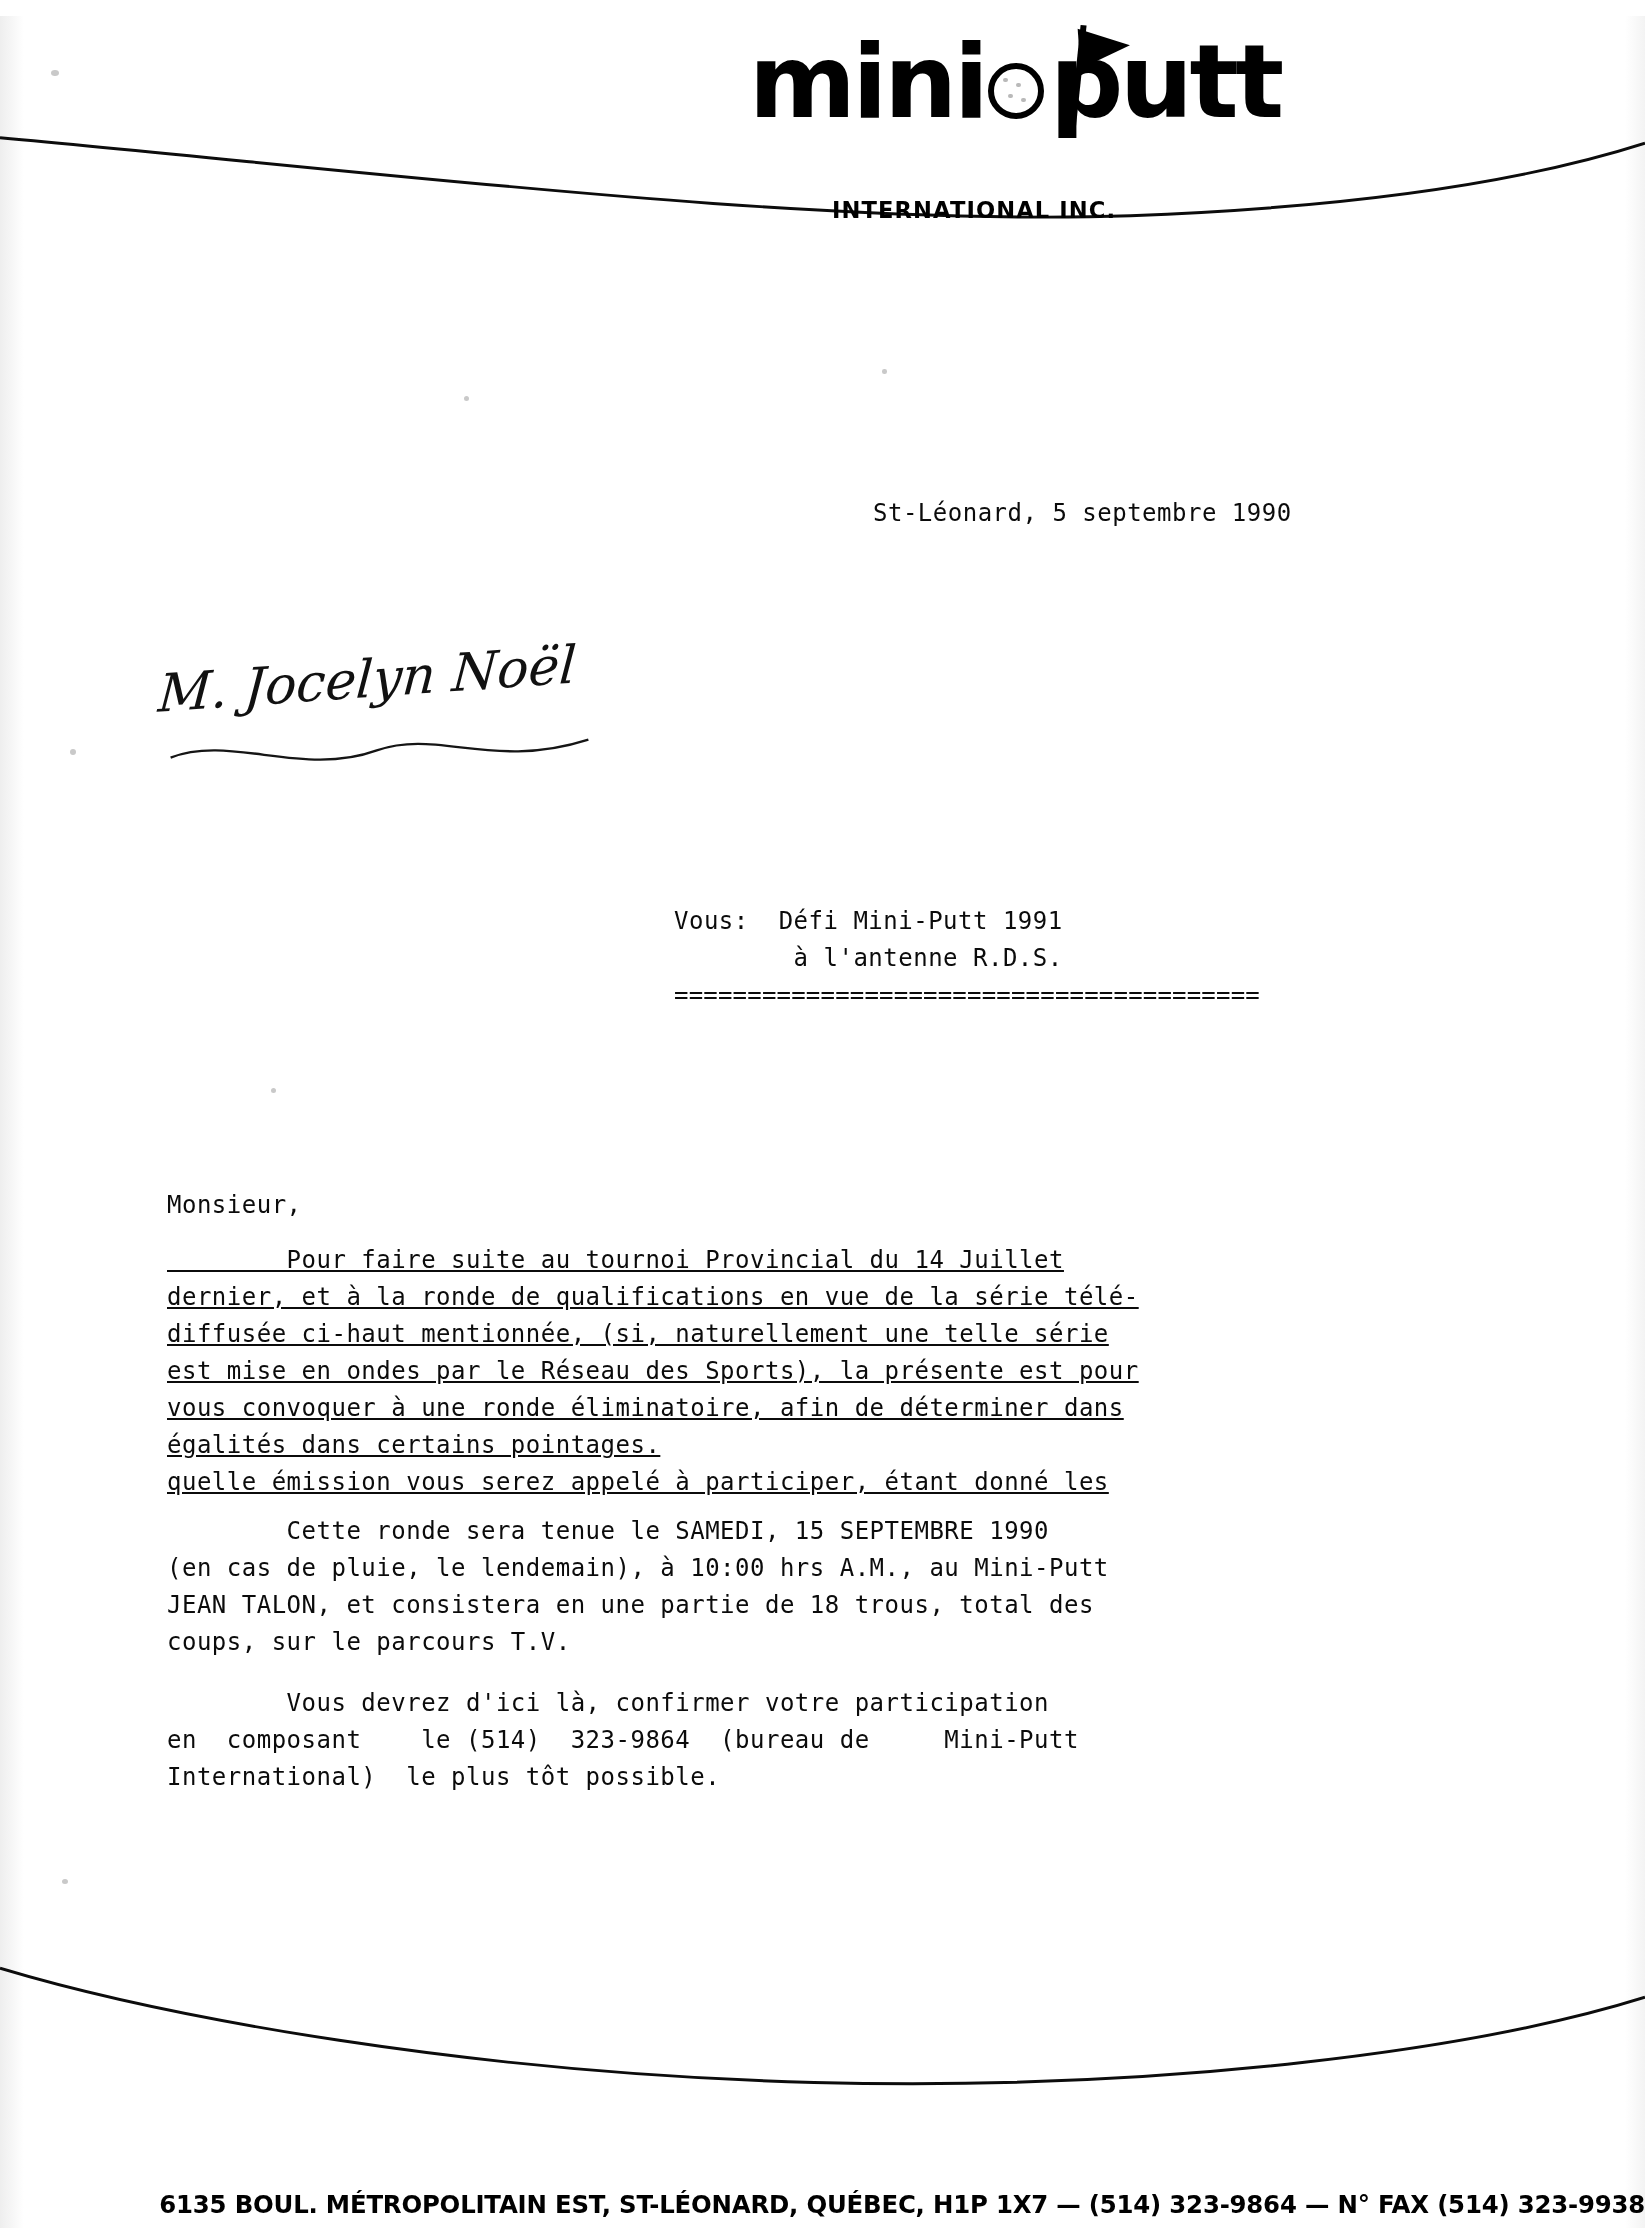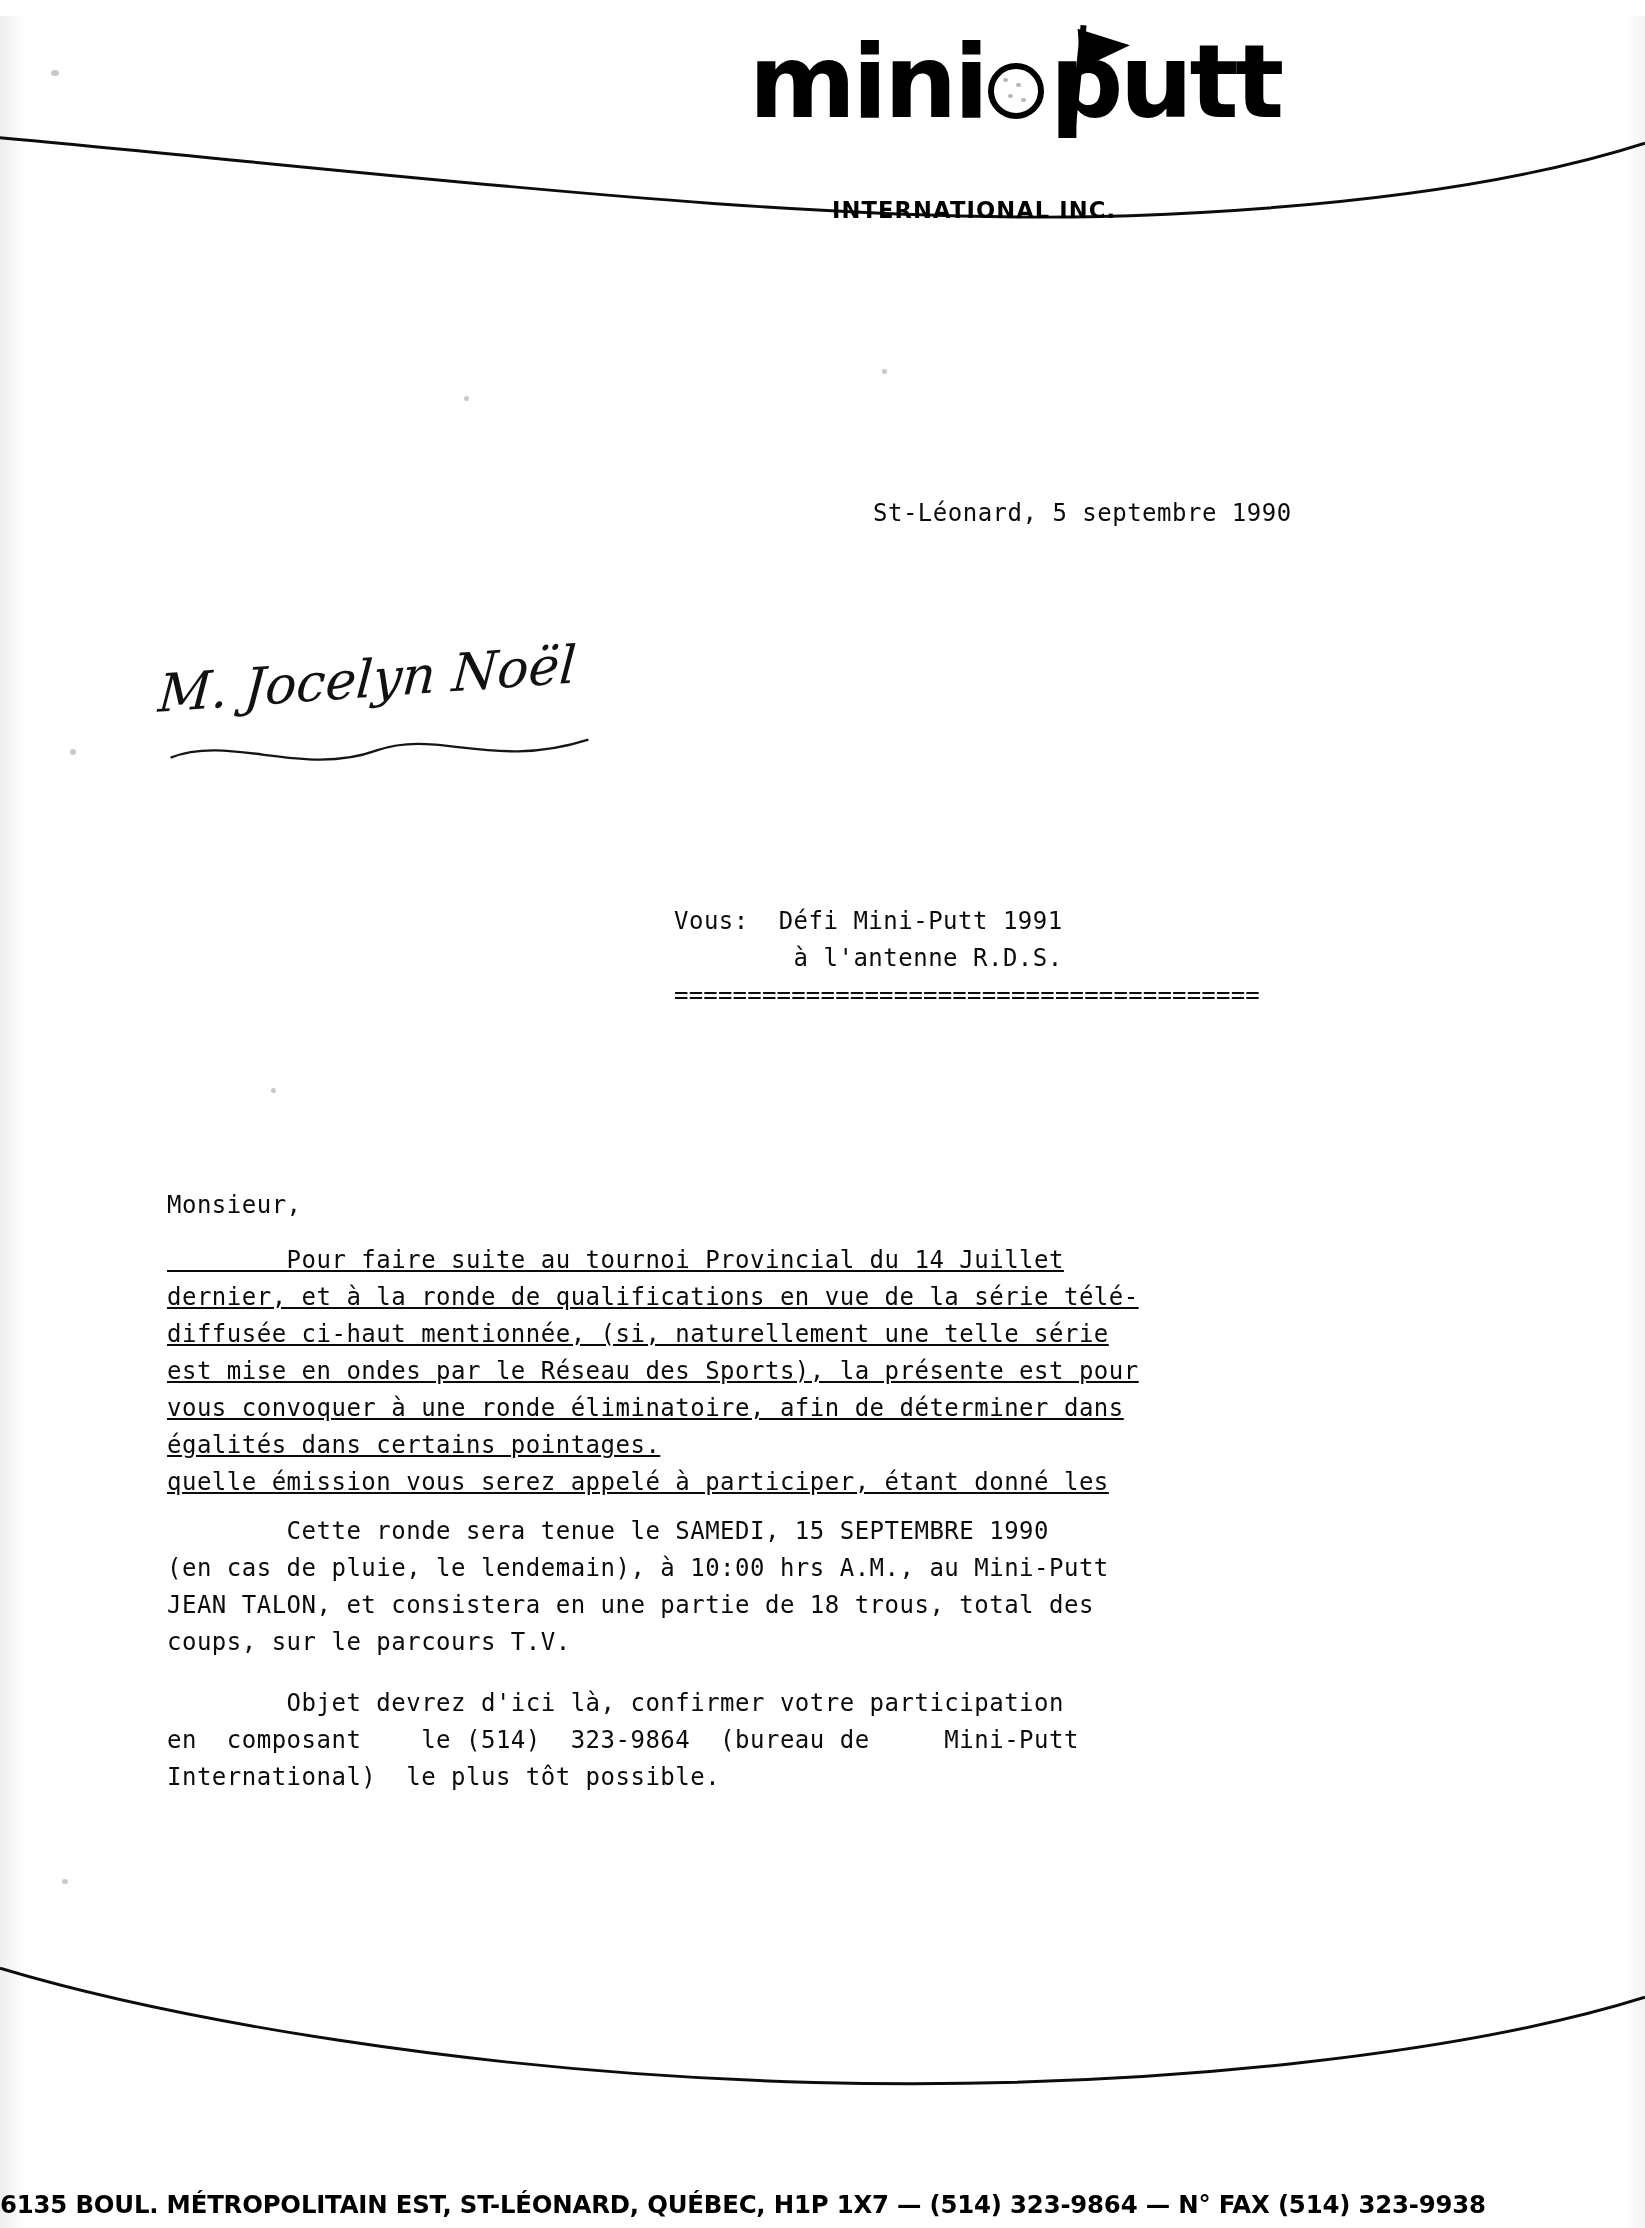--- a/index.html
+++ b/index.html
@@ -217,21 +217,21 @@
     left: 0;
     top: 1945px;
     width: 1645px;
     height: 145px;
   }
   .footer {
     position: absolute;
     left: 0;
     bottom: 25px;
     width: 1645px;
-    text-align: left;
+    text-align: right;
     font-family: "DejaVu Sans", sans-serif;
     font-weight: bold;
     font-size: 24.4px;
     letter-spacing: -0.2px;
     color: #000000;
     white-space: nowrap;
   }
   .speck {
     position: absolute;
     background: #c9c9c9;
@@ -299,21 +299,21 @@
     </div>
 
     <div class="para2">
       <div class="mono">        Cette ronde sera tenue le SAMEDI, 15 SEPTEMBRE 1990</div>
       <div class="mono">(en cas de pluie, le lendemain), à 10:00 hrs A.M., au Mini-Putt</div>
       <div class="mono">JEAN TALON, et consistera en une partie de 18 trous, total des</div>
       <div class="mono">coups, sur le parcours T.V.</div>
     </div>
 
     <div class="para3">
-      <div class="mono">        Objet devrez d'ici là, confirmer votre participation</div>
+      <div class="mono">        Vous devrez d'ici là, confirmer votre participation</div>
       <div class="mono">en  composant    le (514)  323-9864  (bureau de     Mini-Putt</div>
       <div class="mono">International)  le plus tôt possible.</div>
     </div>
   </div>
 
   <svg class="foot-rule" viewBox="0 0 1819 160" preserveAspectRatio="none">
     <path d="M0 8 C 180 62, 520 124, 900 134 C 1300 144, 1640 96, 1819 40" fill="none" stroke="#0c0c0c" stroke-width="3.2"></path>
   </svg>
 
   <div class="footer">6135 BOUL. MÉTROPOLITAIN EST, ST-LÉONARD, QUÉBEC, H1P 1X7 — (514) 323-9864 — N° FAX (514) 323-9938</div>

